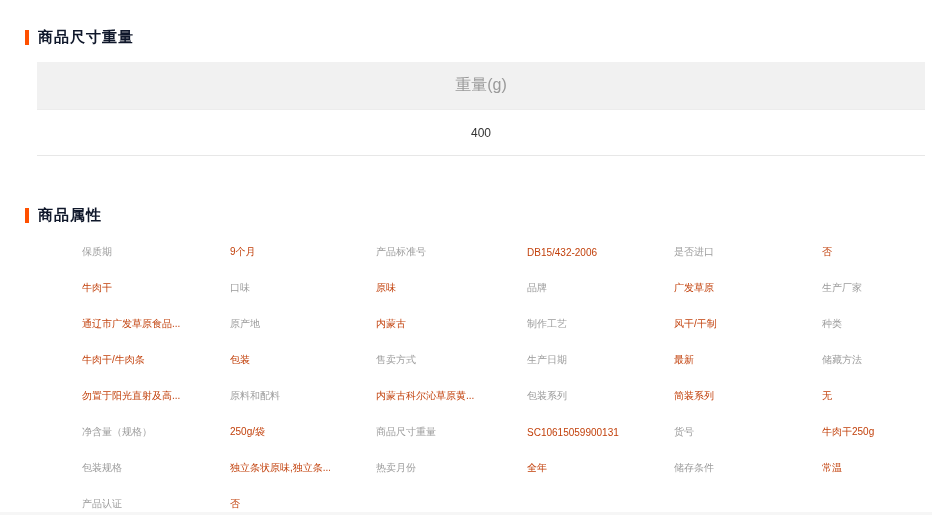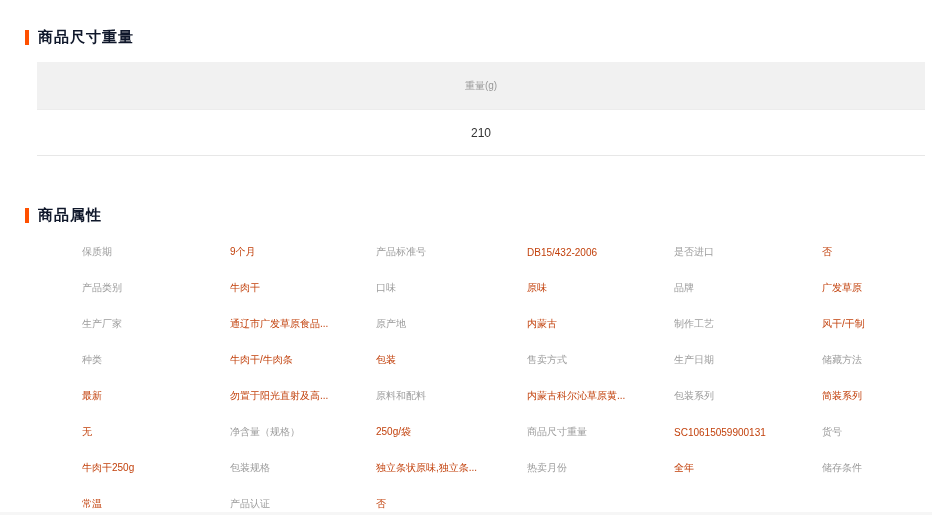--- a/index.html
+++ b/index.html
@@ -33,21 +33,21 @@
     margin: 15px 0 0 37px;
     width: 888px;
   }
   .swt-header {
     height: 48px;
     background: #f1f1f1;
     border-bottom: 1px solid #ececec;
     display: flex;
     align-items: center;
     justify-content: center;
-    font-size: 10px;
+    font-size: 16px;
     color: #999999;
   }
   .swt-value {
     height: 46px;
     display: flex;
     align-items: center;
     justify-content: center;
     font-size: 12px;
     color: #333333;
     border-bottom: 1px solid #e7e7e7;
@@ -82,59 +82,58 @@
 </head>
 <body>
 
 <div class="section-title title-size-weight">
   <span class="accent-bar"></span>
   <span class="title-text">商品尺寸重量</span>
 </div>
 
 <div class="size-weight-table">
   <div class="swt-header">重量(g)</div>
-  <div class="swt-value">210</div>
+  <div class="swt-value">400</div>
 </div>
 
 <div class="section-title title-attributes">
   <span class="accent-bar"></span>
   <span class="title-text">商品属性</span>
 </div>
 
 <div class="attr-grid">
 
   <div class="attr-cell attr-label">保质期</div>
   <div class="attr-cell attr-value">9个月</div>
   <div class="attr-cell attr-label">产品标准号</div>
   <div class="attr-cell attr-value">DB15/432-2006</div>
   <div class="attr-cell attr-label">是否进口</div>
   <div class="attr-cell attr-value">否</div>
 
-  <div class="attr-cell attr-label">产品类别</div>
   <div class="attr-cell attr-value">牛肉干</div>
   <div class="attr-cell attr-label">口味</div>
   <div class="attr-cell attr-value">原味</div>
   <div class="attr-cell attr-label">品牌</div>
   <div class="attr-cell attr-value">广发草原</div>
 
   <div class="attr-cell attr-label">生产厂家</div>
   <div class="attr-cell attr-value">通辽市广发草原食品...</div>
   <div class="attr-cell attr-label">原产地</div>
   <div class="attr-cell attr-value">内蒙古</div>
   <div class="attr-cell attr-label">制作工艺</div>
   <div class="attr-cell attr-value">风干/干制</div>
 
   <div class="attr-cell attr-label">种类</div>
   <div class="attr-cell attr-value">牛肉干/牛肉条</div>
   <div class="attr-cell attr-value">包装</div>
   <div class="attr-cell attr-label">售卖方式</div>
   <div class="attr-cell attr-label">生产日期</div>
+  <div class="attr-cell attr-value">最新</div>
+
   <div class="attr-cell attr-label">储藏方法</div>
-
-  <div class="attr-cell attr-value">最新</div>
   <div class="attr-cell attr-value">勿置于阳光直射及高...</div>
   <div class="attr-cell attr-label">原料和配料</div>
   <div class="attr-cell attr-value">内蒙古科尔沁草原黄...</div>
   <div class="attr-cell attr-label">包装系列</div>
   <div class="attr-cell attr-value">简装系列</div>
 
   <div class="attr-cell attr-value">无</div>
   <div class="attr-cell attr-label">净含量（规格）</div>
   <div class="attr-cell attr-value">250g/袋</div>
   <div class="attr-cell attr-label">商品尺寸重量</div>

